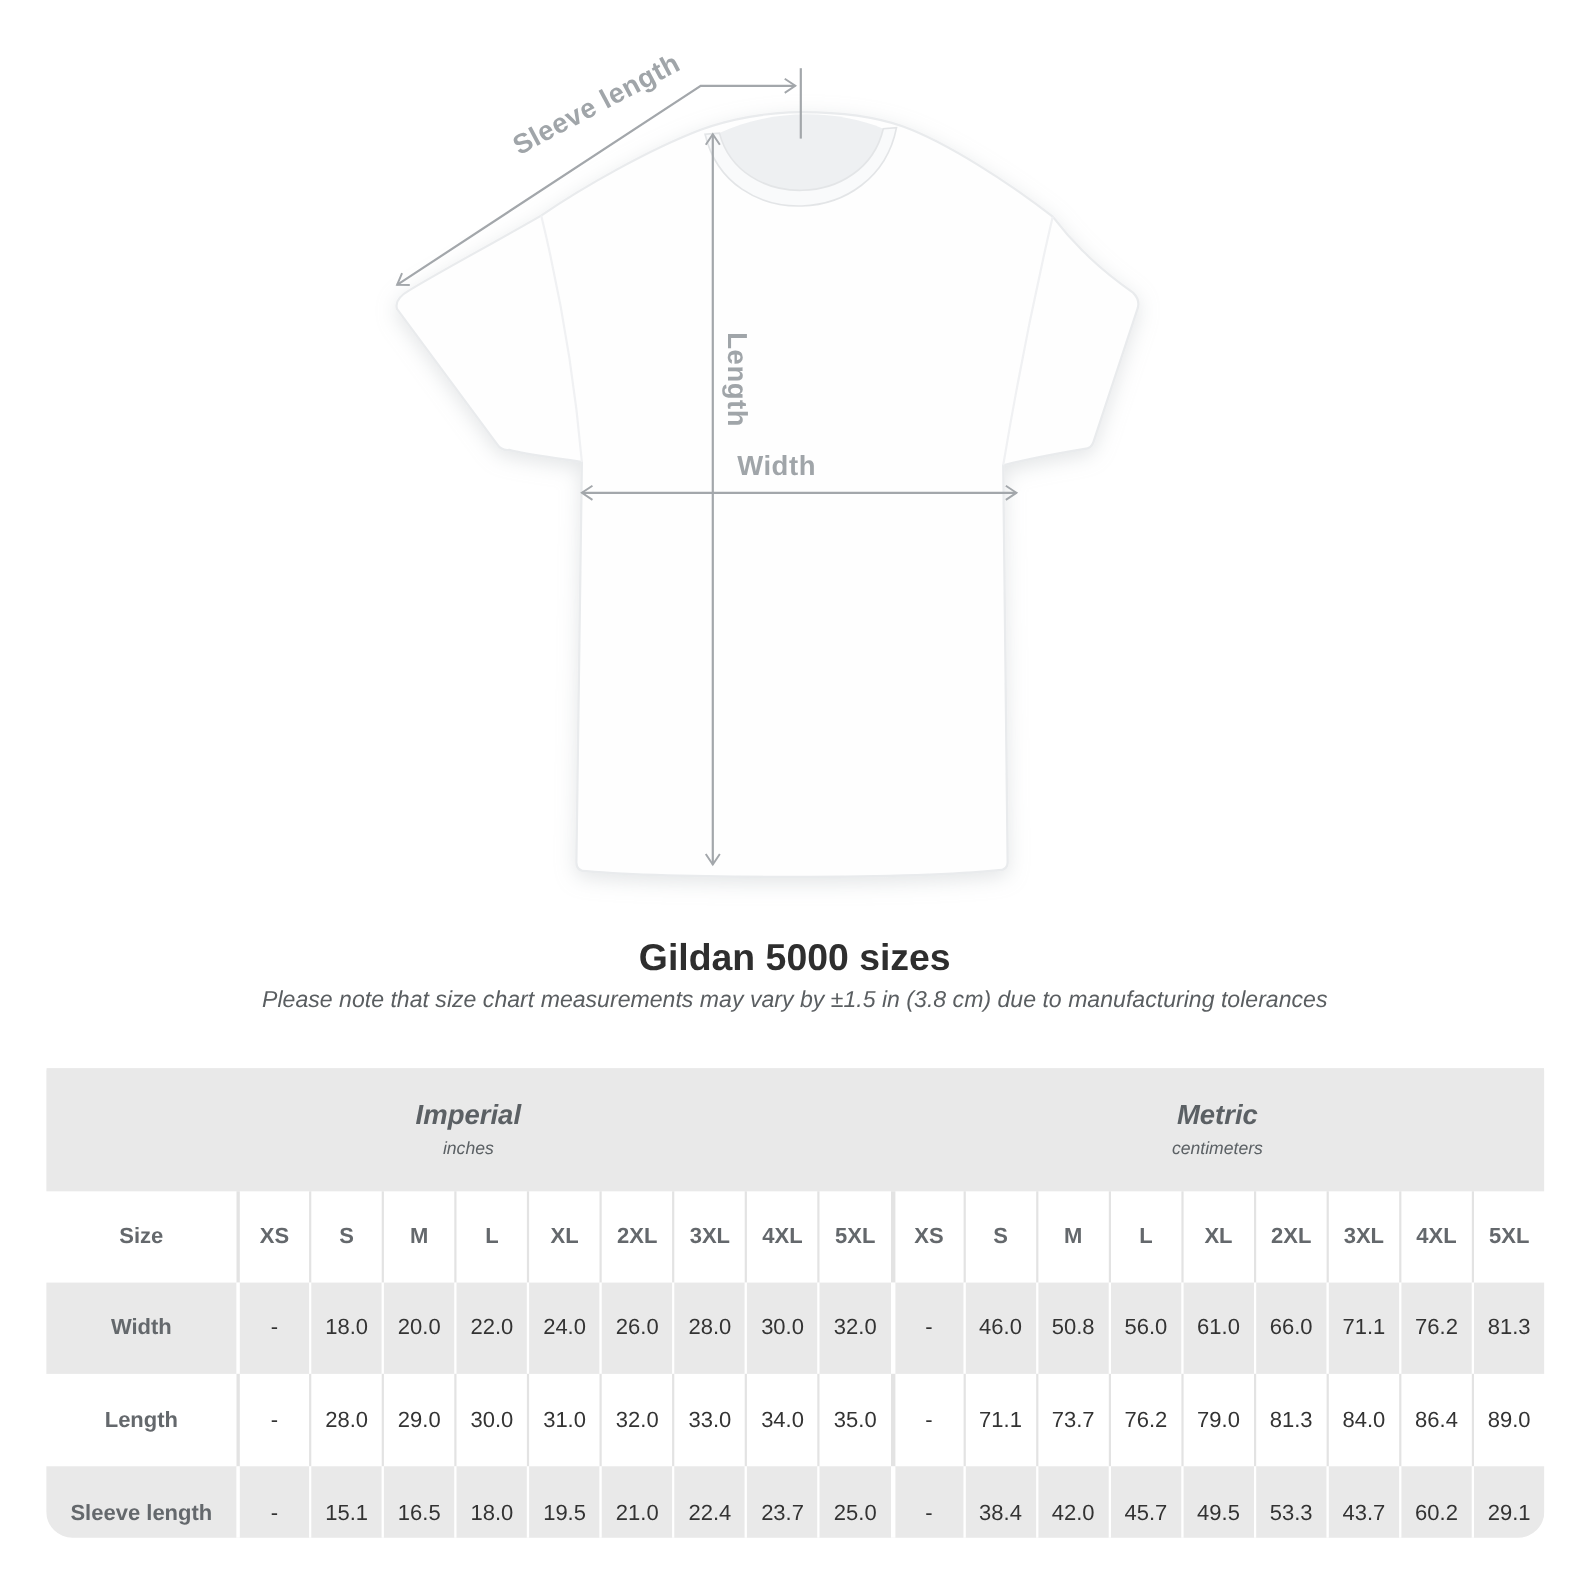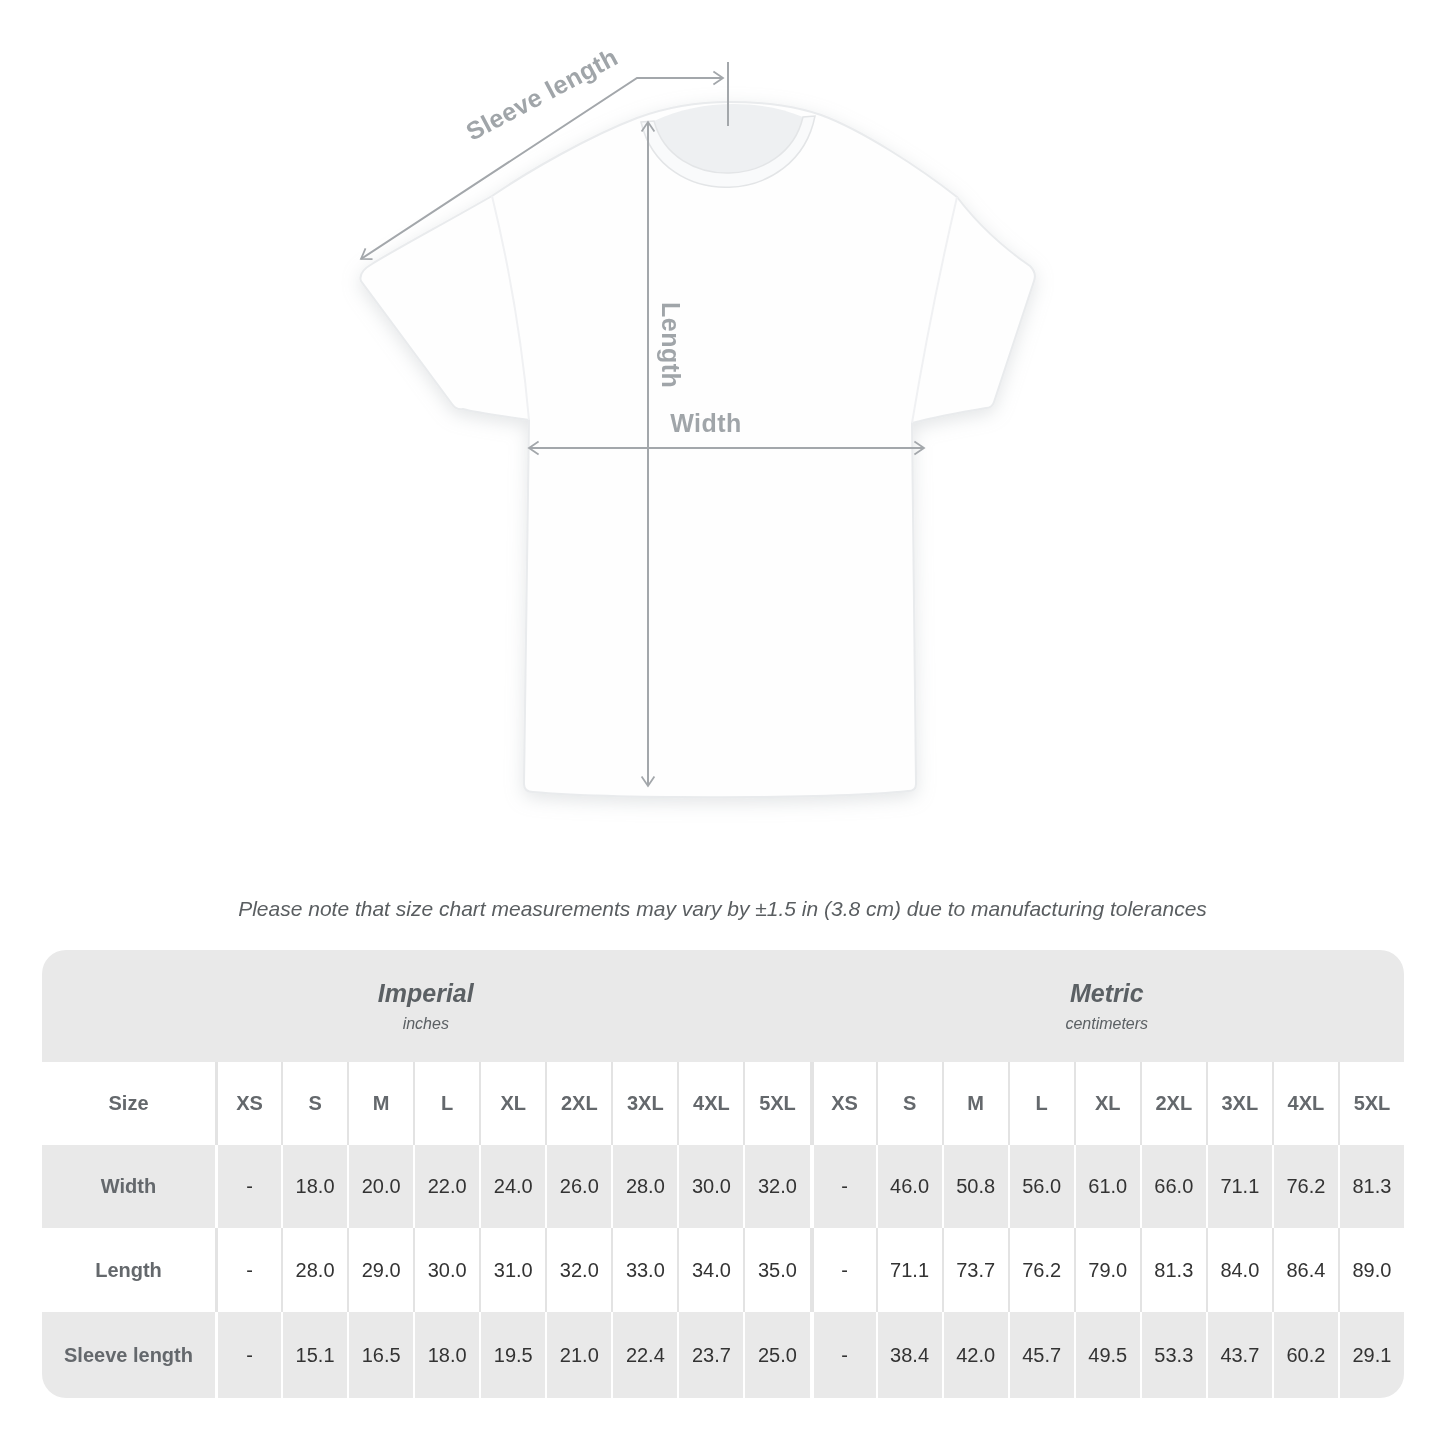--- a/index.html
+++ b/index.html
@@ -15,21 +15,21 @@
   .title{position:absolute;left:0;top:852px;width:1445px;text-align:center;
          font-size:34px;font-weight:bold;color:#2e2e2e;}
   .subtitle{position:absolute;left:0;top:897px;width:1445px;text-align:center;
             font-size:21px;font-style:italic;color:#5a5e61;}
 
   
   .table-wrap{position:absolute;left:42px;top:950px;width:1362px;height:448px;
               border-radius:24px;overflow:hidden;}
   .grid{display:grid;width:100%;height:100%;
         grid-template-columns:173px repeat(18,1fr);
-        grid-template-rows:112px 83px 83px 84px 86px;}
+        grid-template-rows:112px 83px 83px 84px 86px;margin-top:21px;}
   .trow{display:contents;}
   .row-w{--bg:transparent;--sc:#e3e3e3;}
   .row-g{--bg:#e9e9e9;--sc:#ffffff;}
   .c{display:flex;align-items:center;justify-content:center;
      background:var(--bg);font-size:20px;}
   .sep{border-left:2px solid var(--sc);}
   .sep3{border-left-width:3px;}
   .sep4{border-left-width:4px;}
   .hdr{font-weight:bold;color:#64686c;}
   .rlab{font-weight:bold;color:#64686c;}
@@ -91,20 +91,21 @@
       <path d="M 361,259 L 637,78 L 723,78" marker-start="url(#arr)" marker-end="url(#arr)"></path>
       <line x1="728" y1="62" x2="728" y2="126"></line>
       <line x1="648" y1="122" x2="648" y2="786" marker-start="url(#arr)" marker-end="url(#arr)"></line>
       <line x1="529" y1="448" x2="924" y2="448" marker-start="url(#arr)" marker-end="url(#arr)"></line>
     </g>
     <text class="diag-label" x="546" y="102" text-anchor="middle" transform="rotate(-28 546 102)">Sleeve length</text>
     <text class="diag-label" x="662" y="302" text-anchor="start" transform="rotate(90 662 302)">Length</text>
     <text class="diag-label" x="706" y="432" text-anchor="middle">Width</text>
   </svg>
 
+  <div class="title">Gildan 5000 sizes</div>
   <div class="subtitle">Please note that size chart measurements may vary by ±1.5 in (3.8 cm) due to manufacturing tolerances</div>
 
   <div class="table-wrap">
     <div class="grid">
 
       <div class="trow">
         <div class="c group-cell g-imp">
           <div class="grp-t">Imperial</div>
           <div class="grp-u">inches</div>
         </div>

